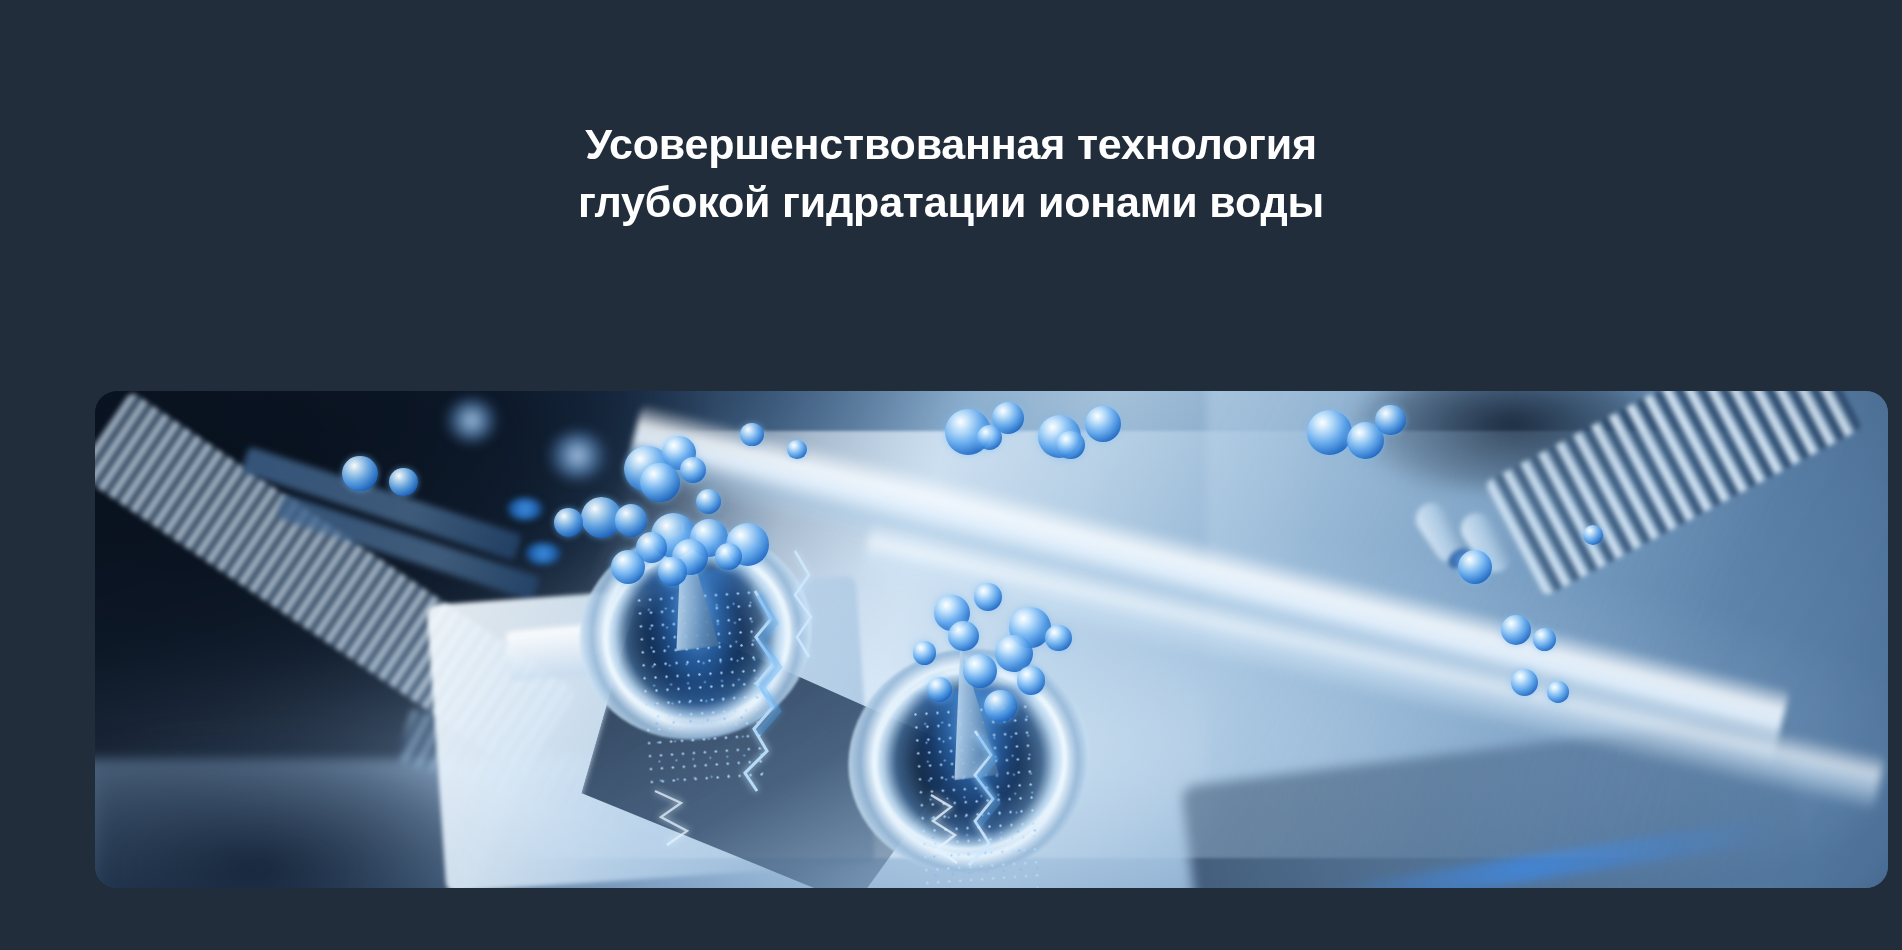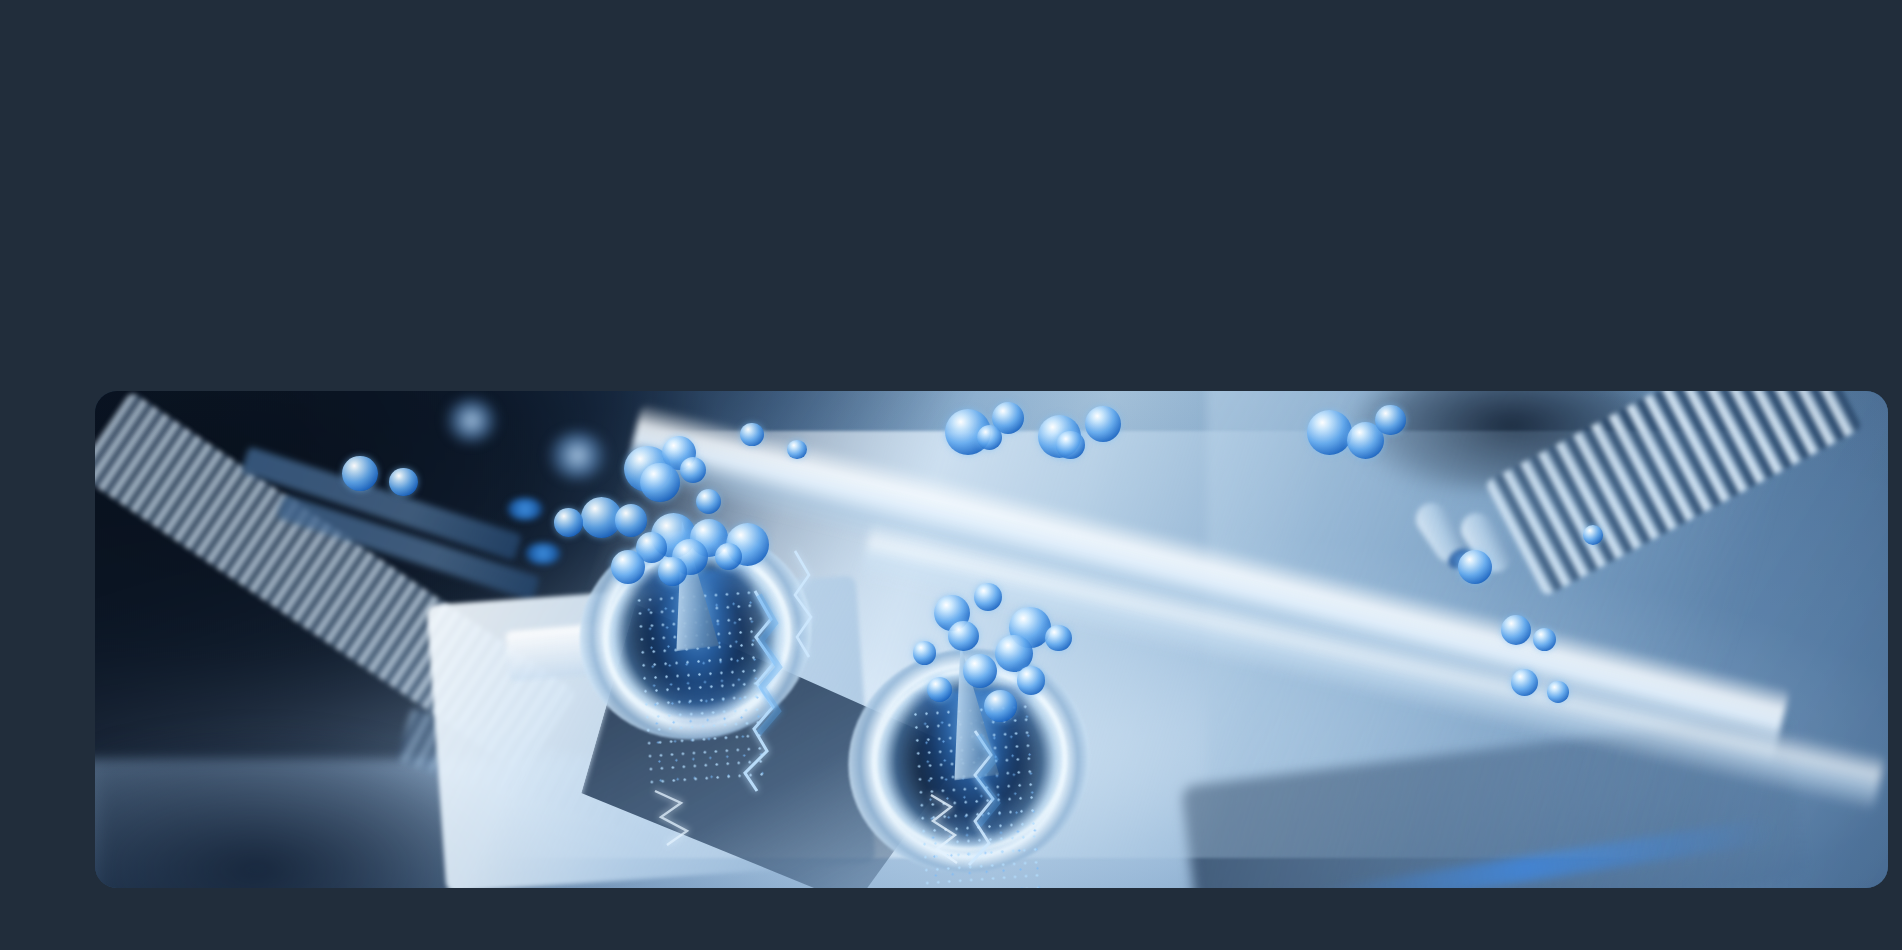--- a/index.html
+++ b/index.html
@@ -298,20 +298,24 @@
     backdrop-filter: none;
     background: radial-gradient(120% 130% at 48% 58%, rgba(255,255,255,0.0) 0%, rgba(18,36,60,0.0) 52%, rgba(14,28,48,0.32) 88%, rgba(10,22,40,0.48) 100%);
     pointer-events: none;
   }
 </style>
 </head>
 <body>
 
 <div class="page" style="background: rgb(33, 45, 59);">
 
+  <h1 class="heading" style="color: rgb(255, 255, 255);">
+    <span class="line">Усовершенствованная технология</span>
+    <span class="line">глубокой гидратации ионами воды</span>
+  </h1>
 
   <figure class="media-panel">
     <div class="media-inner">
 
       <div class="scene-base"></div>
 
       <div class="pcb-dark"></div>
       <div class="pcb-dark-2"></div>
       <div class="connector-strip"></div>
       <div class="chip-a"></div>

